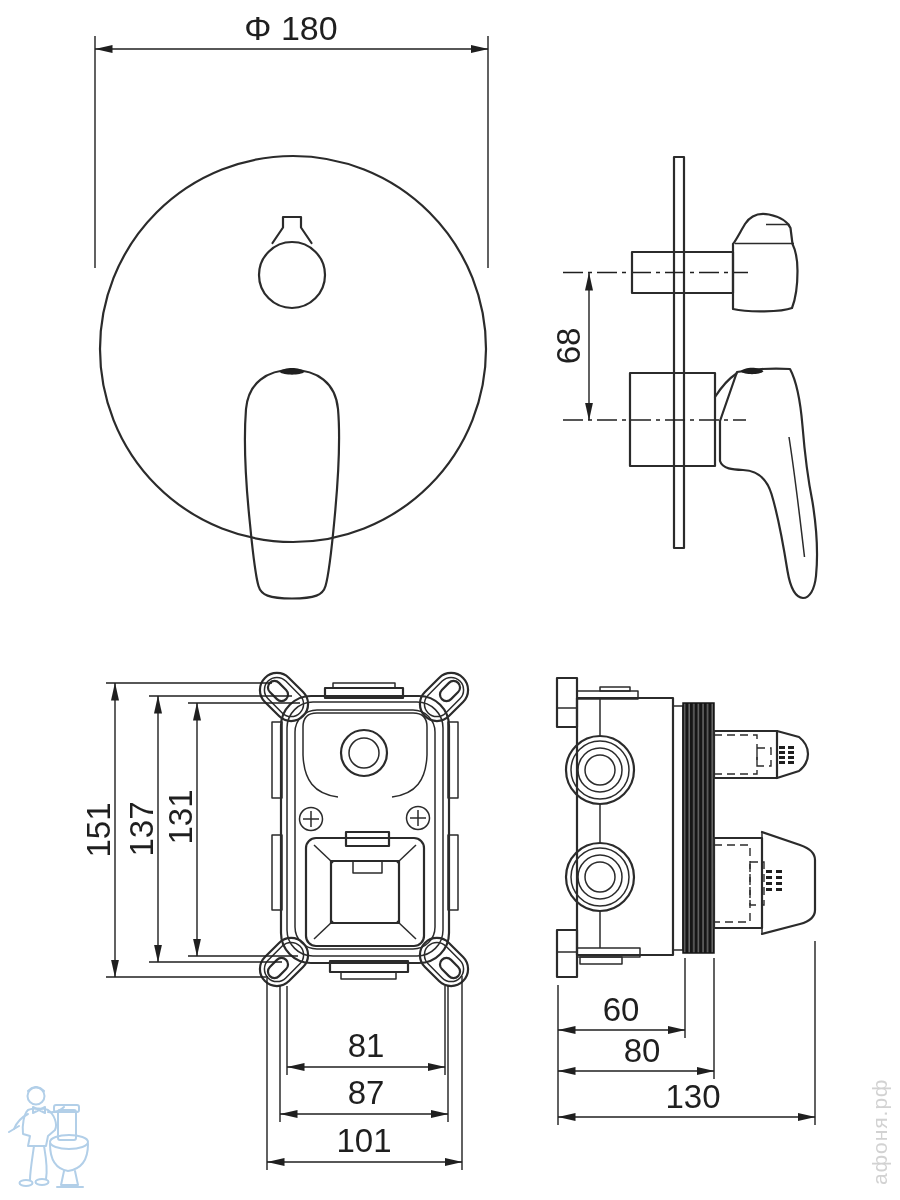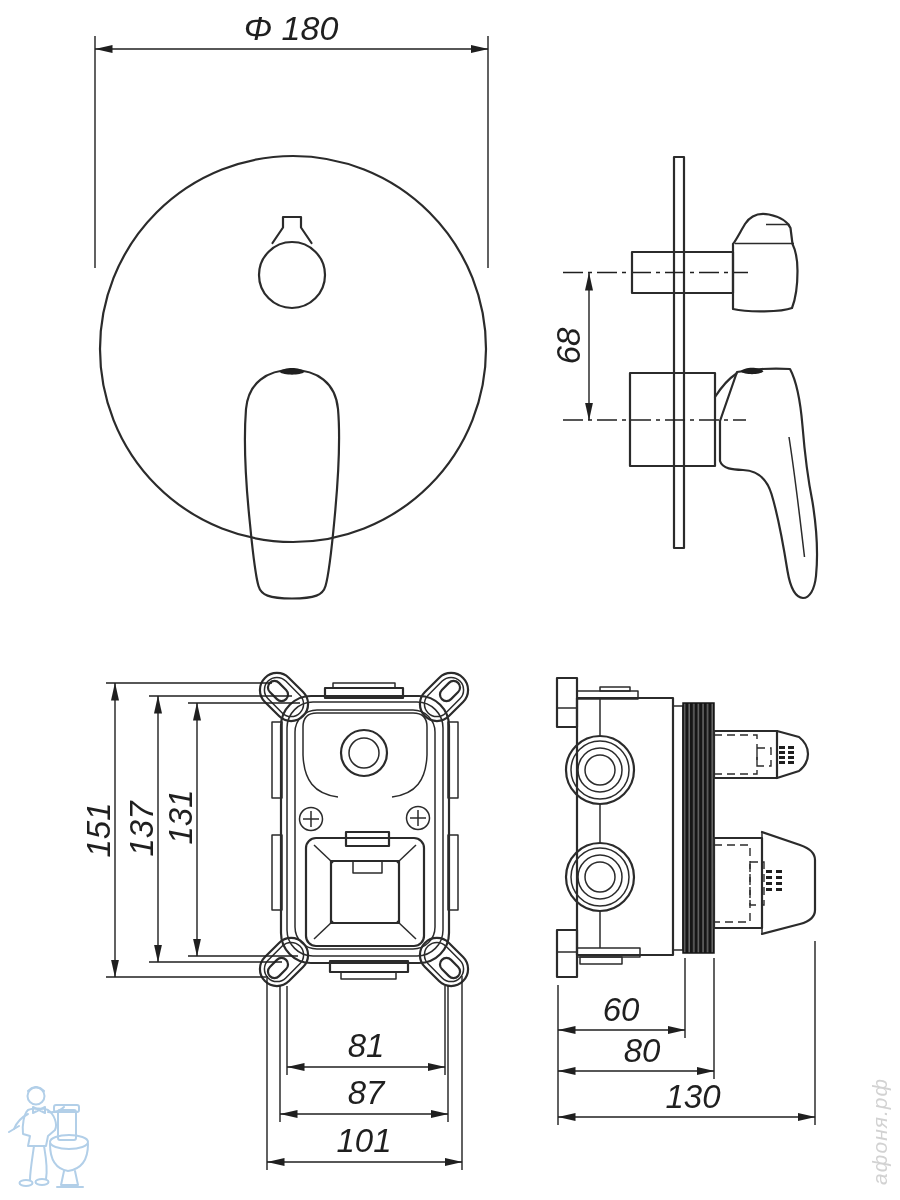--- a/index.html
+++ b/index.html
@@ -1,17 +1,17 @@
 <!DOCTYPE html>
 <html><head>
 <meta charset="utf-8">
 <style>
   html,body{margin:0;padding:0;background:#fff;}
   .canvas{position:relative;width:900px;height:1200px;background:#ffffff;overflow:hidden;
-          font-family:"Liberation Sans", sans-serif;font-style:italic;}
+          font-family:"Liberation Sans", sans-serif;}
   svg{display:block;}
   .dimtext{font-family:"Liberation Sans", sans-serif;font-size:33px;fill:#1f1f1f;}
   .dimtext-big{font-family:"Liberation Sans", sans-serif;font-size:34px;fill:#1f1f1f;}
   .wm-text{font-family:"Liberation Sans", sans-serif;font-size:21px;fill:#d2d2d2;letter-spacing:1px;}
   .outline{stroke:#2b2b2b;stroke-width:2.2;fill:none;stroke-linejoin:round;stroke-linecap:round;}
   .outline-thin{stroke:#2b2b2b;stroke-width:1.5;fill:none;stroke-linejoin:round;}
   .dimline{stroke:#1f1f1f;stroke-width:1.4;fill:none;}
   .centerline{stroke:#1f1f1f;stroke-width:1.3;fill:none;stroke-dasharray:20 5 4 5;}
   .hidden-line{stroke:#2b2b2b;stroke-width:1.4;fill:none;stroke-dasharray:8 5;}
   .darkfill{fill:#1f1f1f;stroke:none;}

